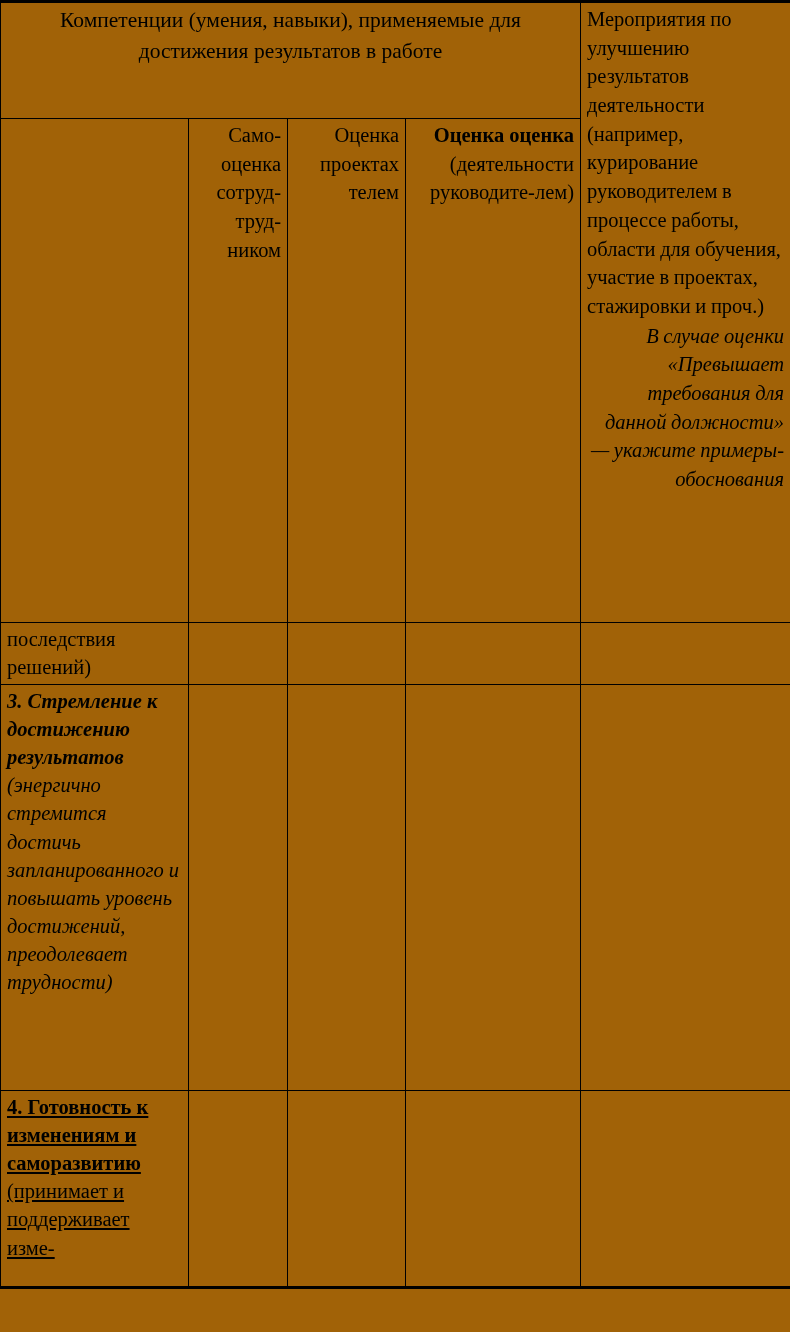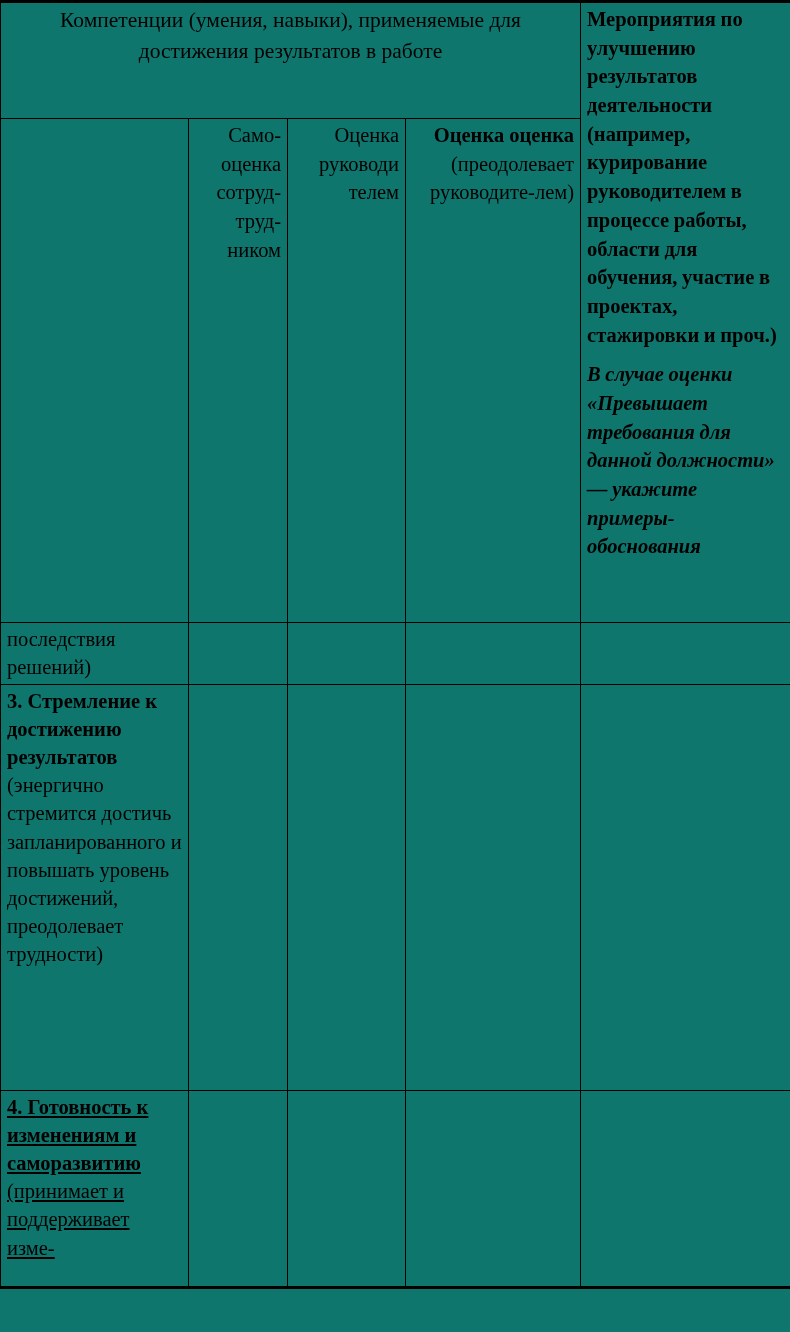--- a/index.html
+++ b/index.html
@@ -12,21 +12,21 @@
     height: 1332px;
     overflow: hidden;
     font-family: "Liberation Serif", "DejaVu Serif", serif;
     color: #000000;
   }
 
   .page {
     position: relative;
     width: 790px;
     height: 1332px;
-    background: #0f766e;
+    background: #a16207;
   }
 
   table.doc-table {
     border-collapse: collapse;
     width: 790px;
     table-layout: fixed;
     font-size: 20.5px;
     line-height: 1.33;
   }
 
@@ -65,44 +65,44 @@
     line-height: 1.40;
   }
 
   .right-col {
     text-align: left;
     padding-top: 6px;
     font-size: 20.5px;
     line-height: 1.40;
     word-spacing: -0.5px;
   }
-  .right-col .plain { display: block; font-weight: bold; }
+  .right-col .plain { display: block; }
   .right-col .ital {
     display: block;
     font-style: italic;
-    font-weight: bold;
-    text-align: left;
-    margin-top: 11px;
+    font-weight: normal;
+    text-align: right;
+    margin-top: 1px;
   }
 
   .body-cell {
     text-align: left;
     font-size: 20.5px;
     line-height: 1.37;
     padding-top: 3px;
   }
   .body-cell b { font-weight: bold; }
 
   .empty-cell { }
 
   
   tr.r-head-1 td { height: 110px; }
   tr.r-head-2 td { height: 498px; }
   tr.r-frag   td { height: 54px; }
-  tr.r-item3  td { height: 400px; }
+  tr.r-item3  td { height: 400px; font-style: italic; }
   tr.r-item4  td { height: 190px; }
 </style>
 </head>
 <body>
 
 <div class="page">
   <table class="doc-table">
     <colgroup>
       <col class="c1">
         <col class="c2">
@@ -116,24 +116,24 @@
         <td colspan="4" class="hdr-main">Компетенции (умения, навыки), применяемые для достижения результатов в работе</td>
         <td rowspan="2" class="right-col">
           <span class="plain">Мероприятия по улучшению результатов деятельности (например, курирование руководителем в процессе работы, области для обучения, участие в проектах, стажировки и проч.)</span>
           <span class="ital">В случае оценки «Превышает требования для данной должности» — укажите примеры-обоснования</span>
         </td>
       </tr>
 
       <tr class="r-head-2">
         <td class="hdr-sub empty-cell"></td>
         <td class="hdr-sub">Само-оценка сотруд-труд-ником</td>
-        <td class="hdr-sub">Оценка руководи телем</td>
+        <td class="hdr-sub">Оценка проектах телем</td>
         <td class="hdr-sub">
           <b>Оценка оценка</b>
-          <span>(преодолевает руководите-лем)</span>
+          <span>(деятельности руководите-лем)</span>
         </td>
       </tr>
 
       <tr class="r-frag">
         <td class="body-cell">
           <b></b><span>последствия решений)</span>
         </td>
         <td class="body-cell empty-cell"></td>
         <td class="body-cell empty-cell"></td>
         <td class="body-cell empty-cell"></td>

